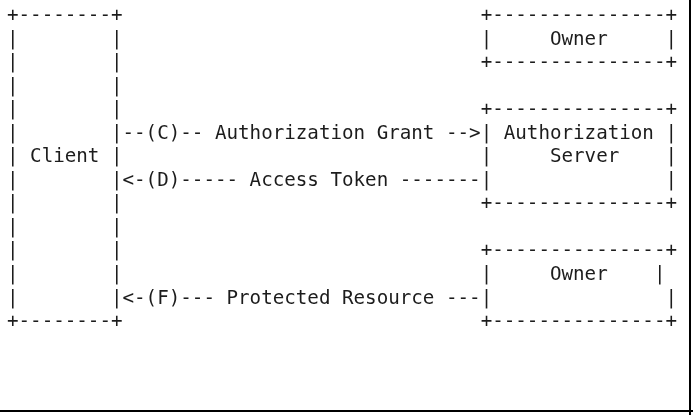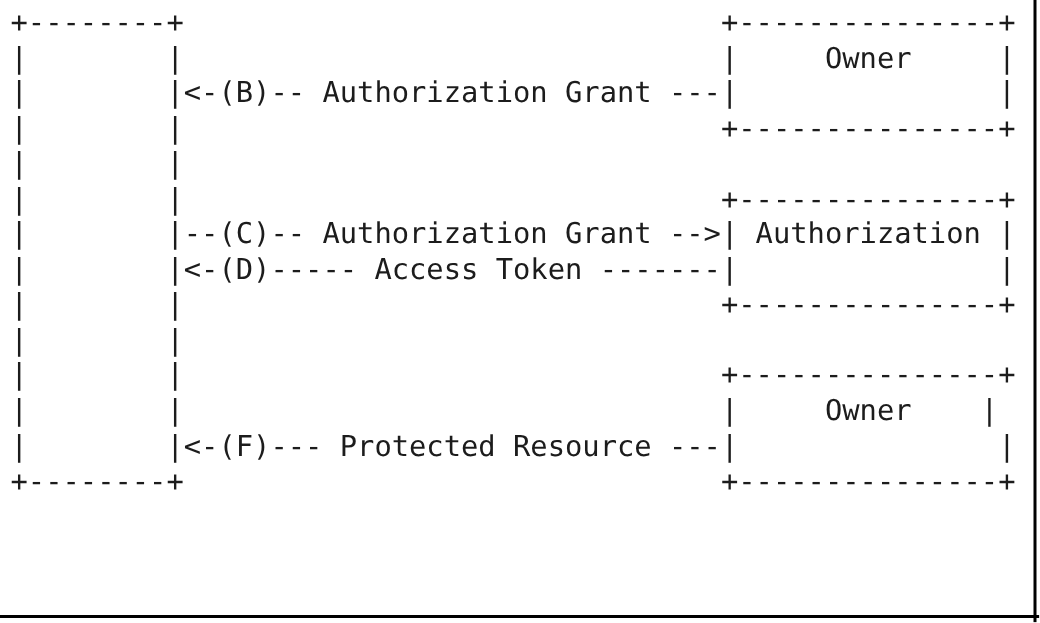--- a/index.html
+++ b/index.html
@@ -47,25 +47,25 @@
     background: #000000;
   }
 </style>
 </head>
 <body>
 
 <div class="screen">
   <div class="ascii-art">
     <span class="ascii-line">+--------+                               +---------------+</span>
     <span class="ascii-line">|        |                               |     Owner     |</span>
-    <span class="ascii-line">|        |&lt;-(B)-- Authorization Grant ---|               |</span>
     <span class="ascii-line">|        |                               +---------------+</span>
     <span class="ascii-line">|        |</span>
     <span class="ascii-line">|        |                               +---------------+</span>
     <span class="ascii-line">|        |--(C)-- Authorization Grant --&gt;| Authorization |</span>
+    <span class="ascii-line">| Client |                               |     Server    |</span>
     <span class="ascii-line">|        |&lt;-(D)----- Access Token -------|               |</span>
     <span class="ascii-line">|        |                               +---------------+</span>
     <span class="ascii-line">|        |</span>
     <span class="ascii-line">|        |                               +---------------+</span>
     <span class="ascii-line">|        |                               |     Owner    |</span>
     <span class="ascii-line">|        |&lt;-(F)--- Protected Resource ---|               |</span>
     <span class="ascii-line">+--------+                               +---------------+</span>
   </div>
   <div class="frame-right"></div>
   <div class="frame-bottom"></div>

